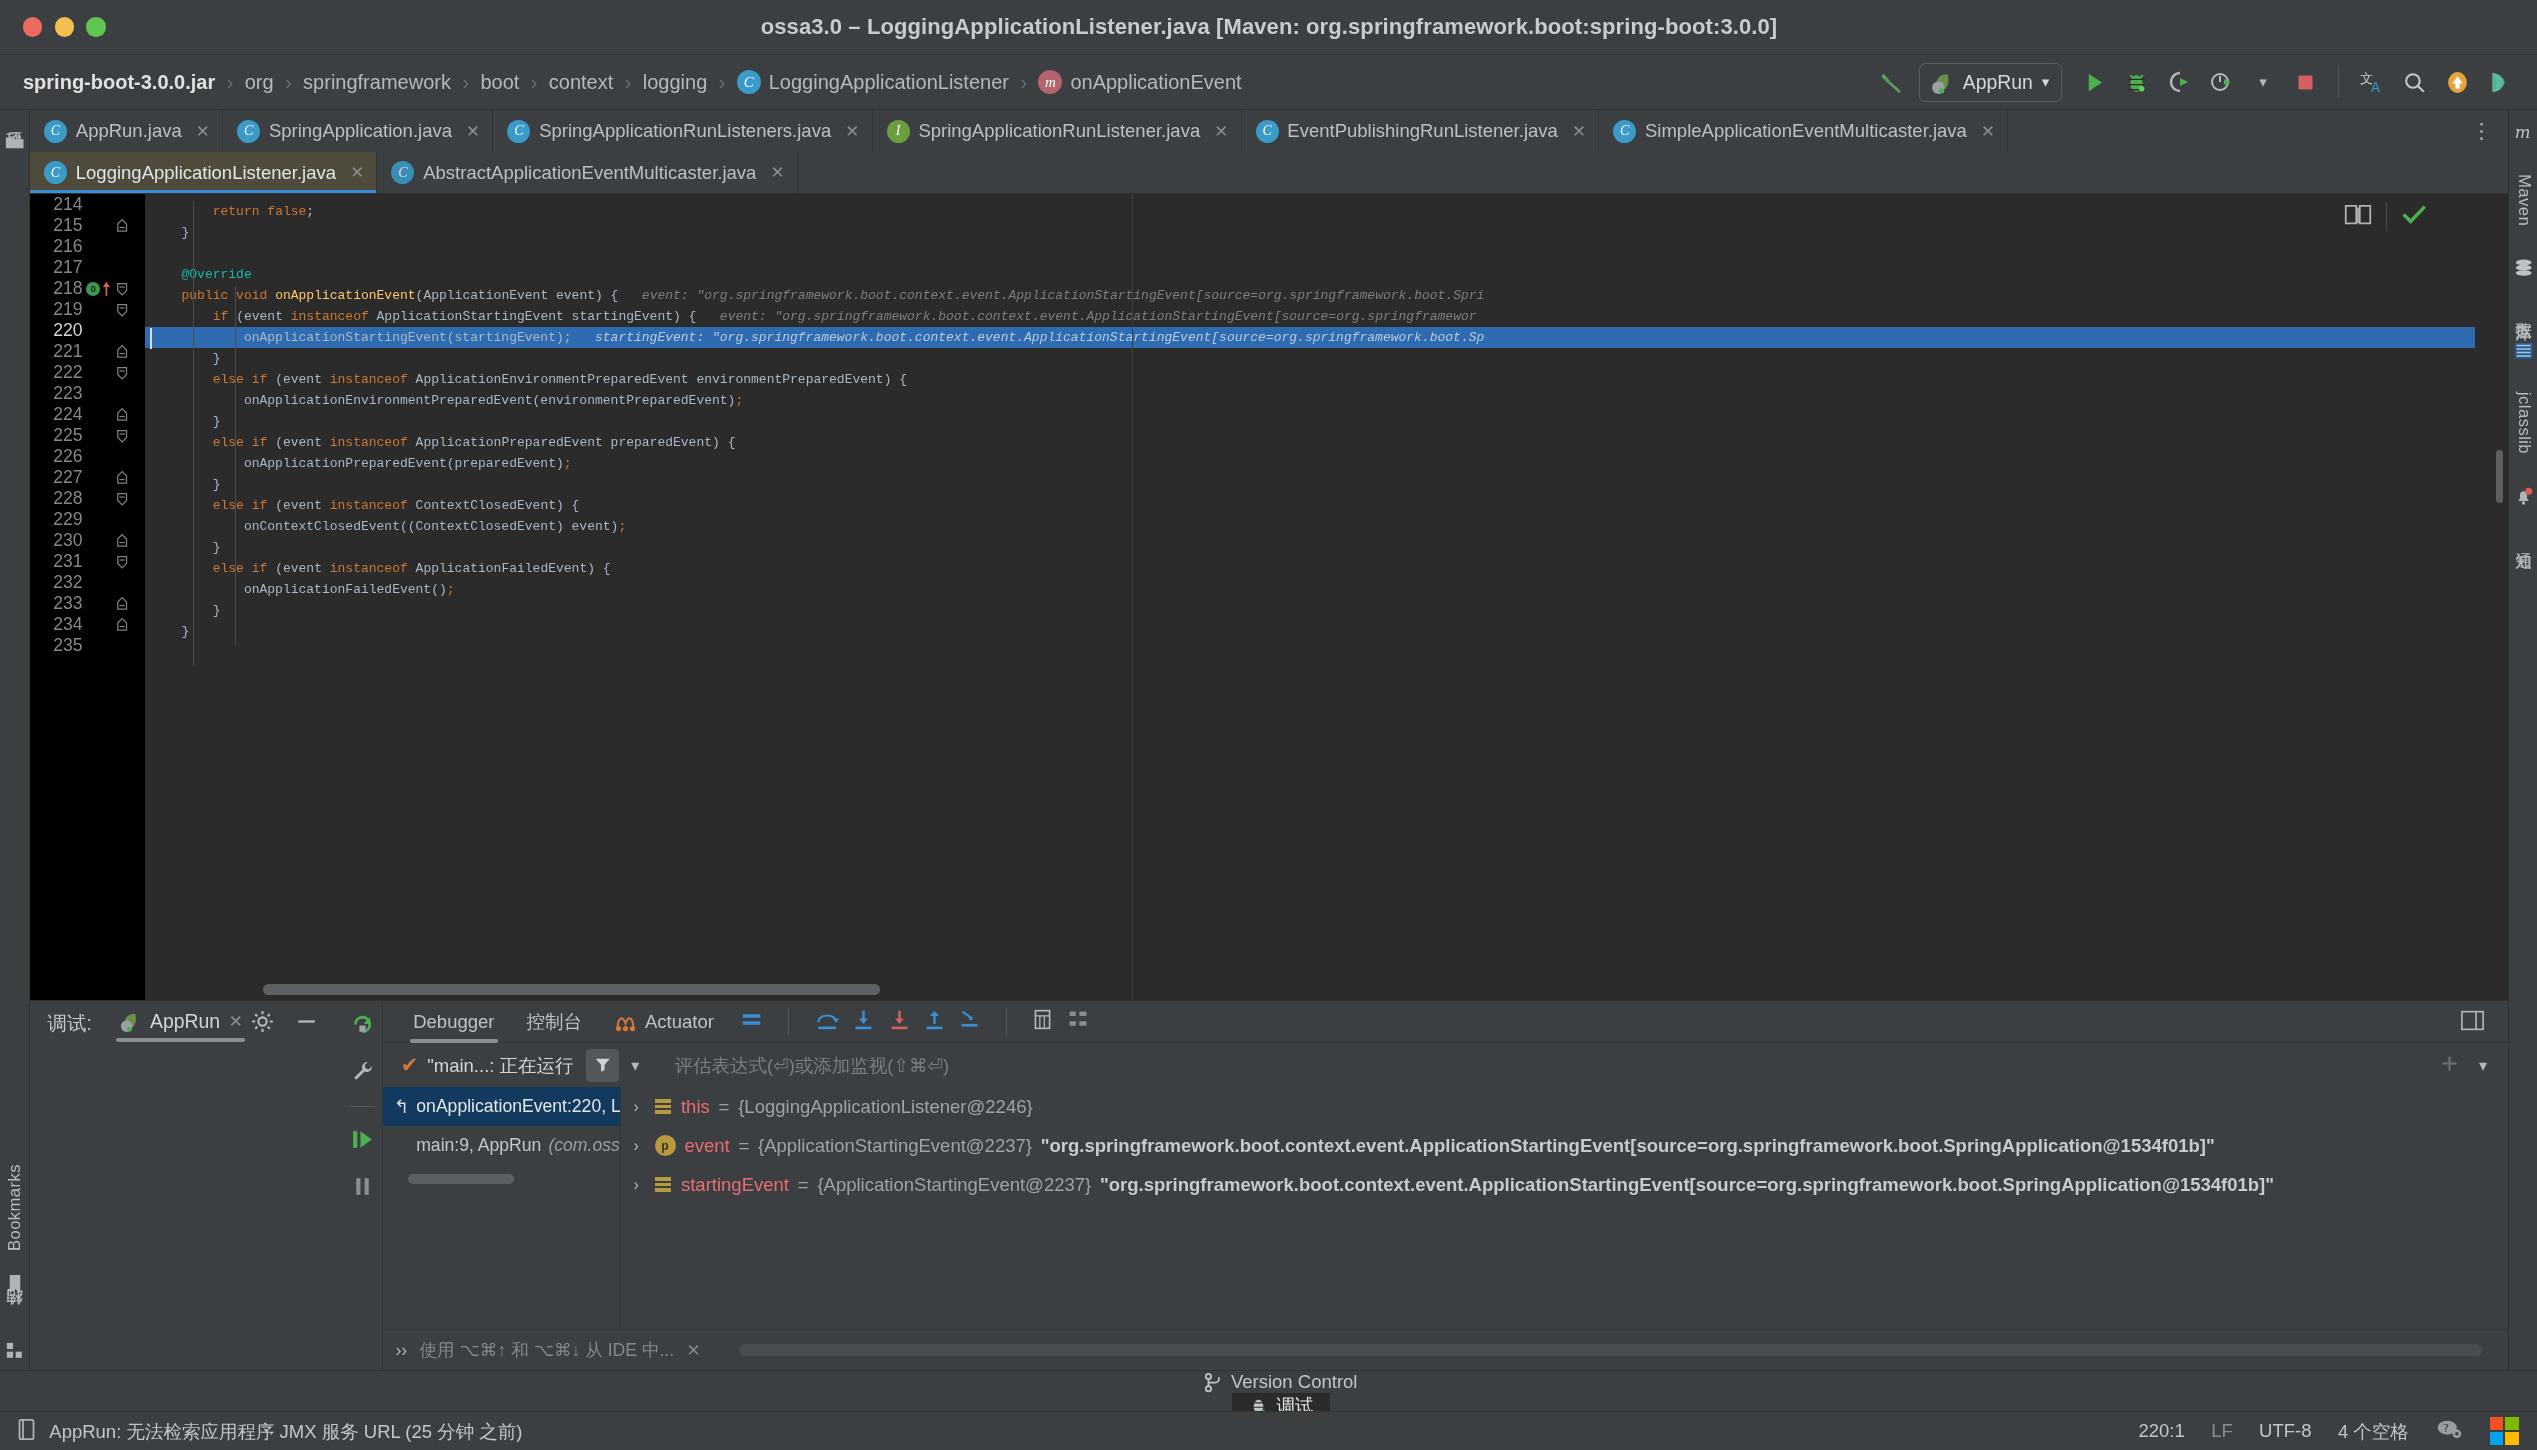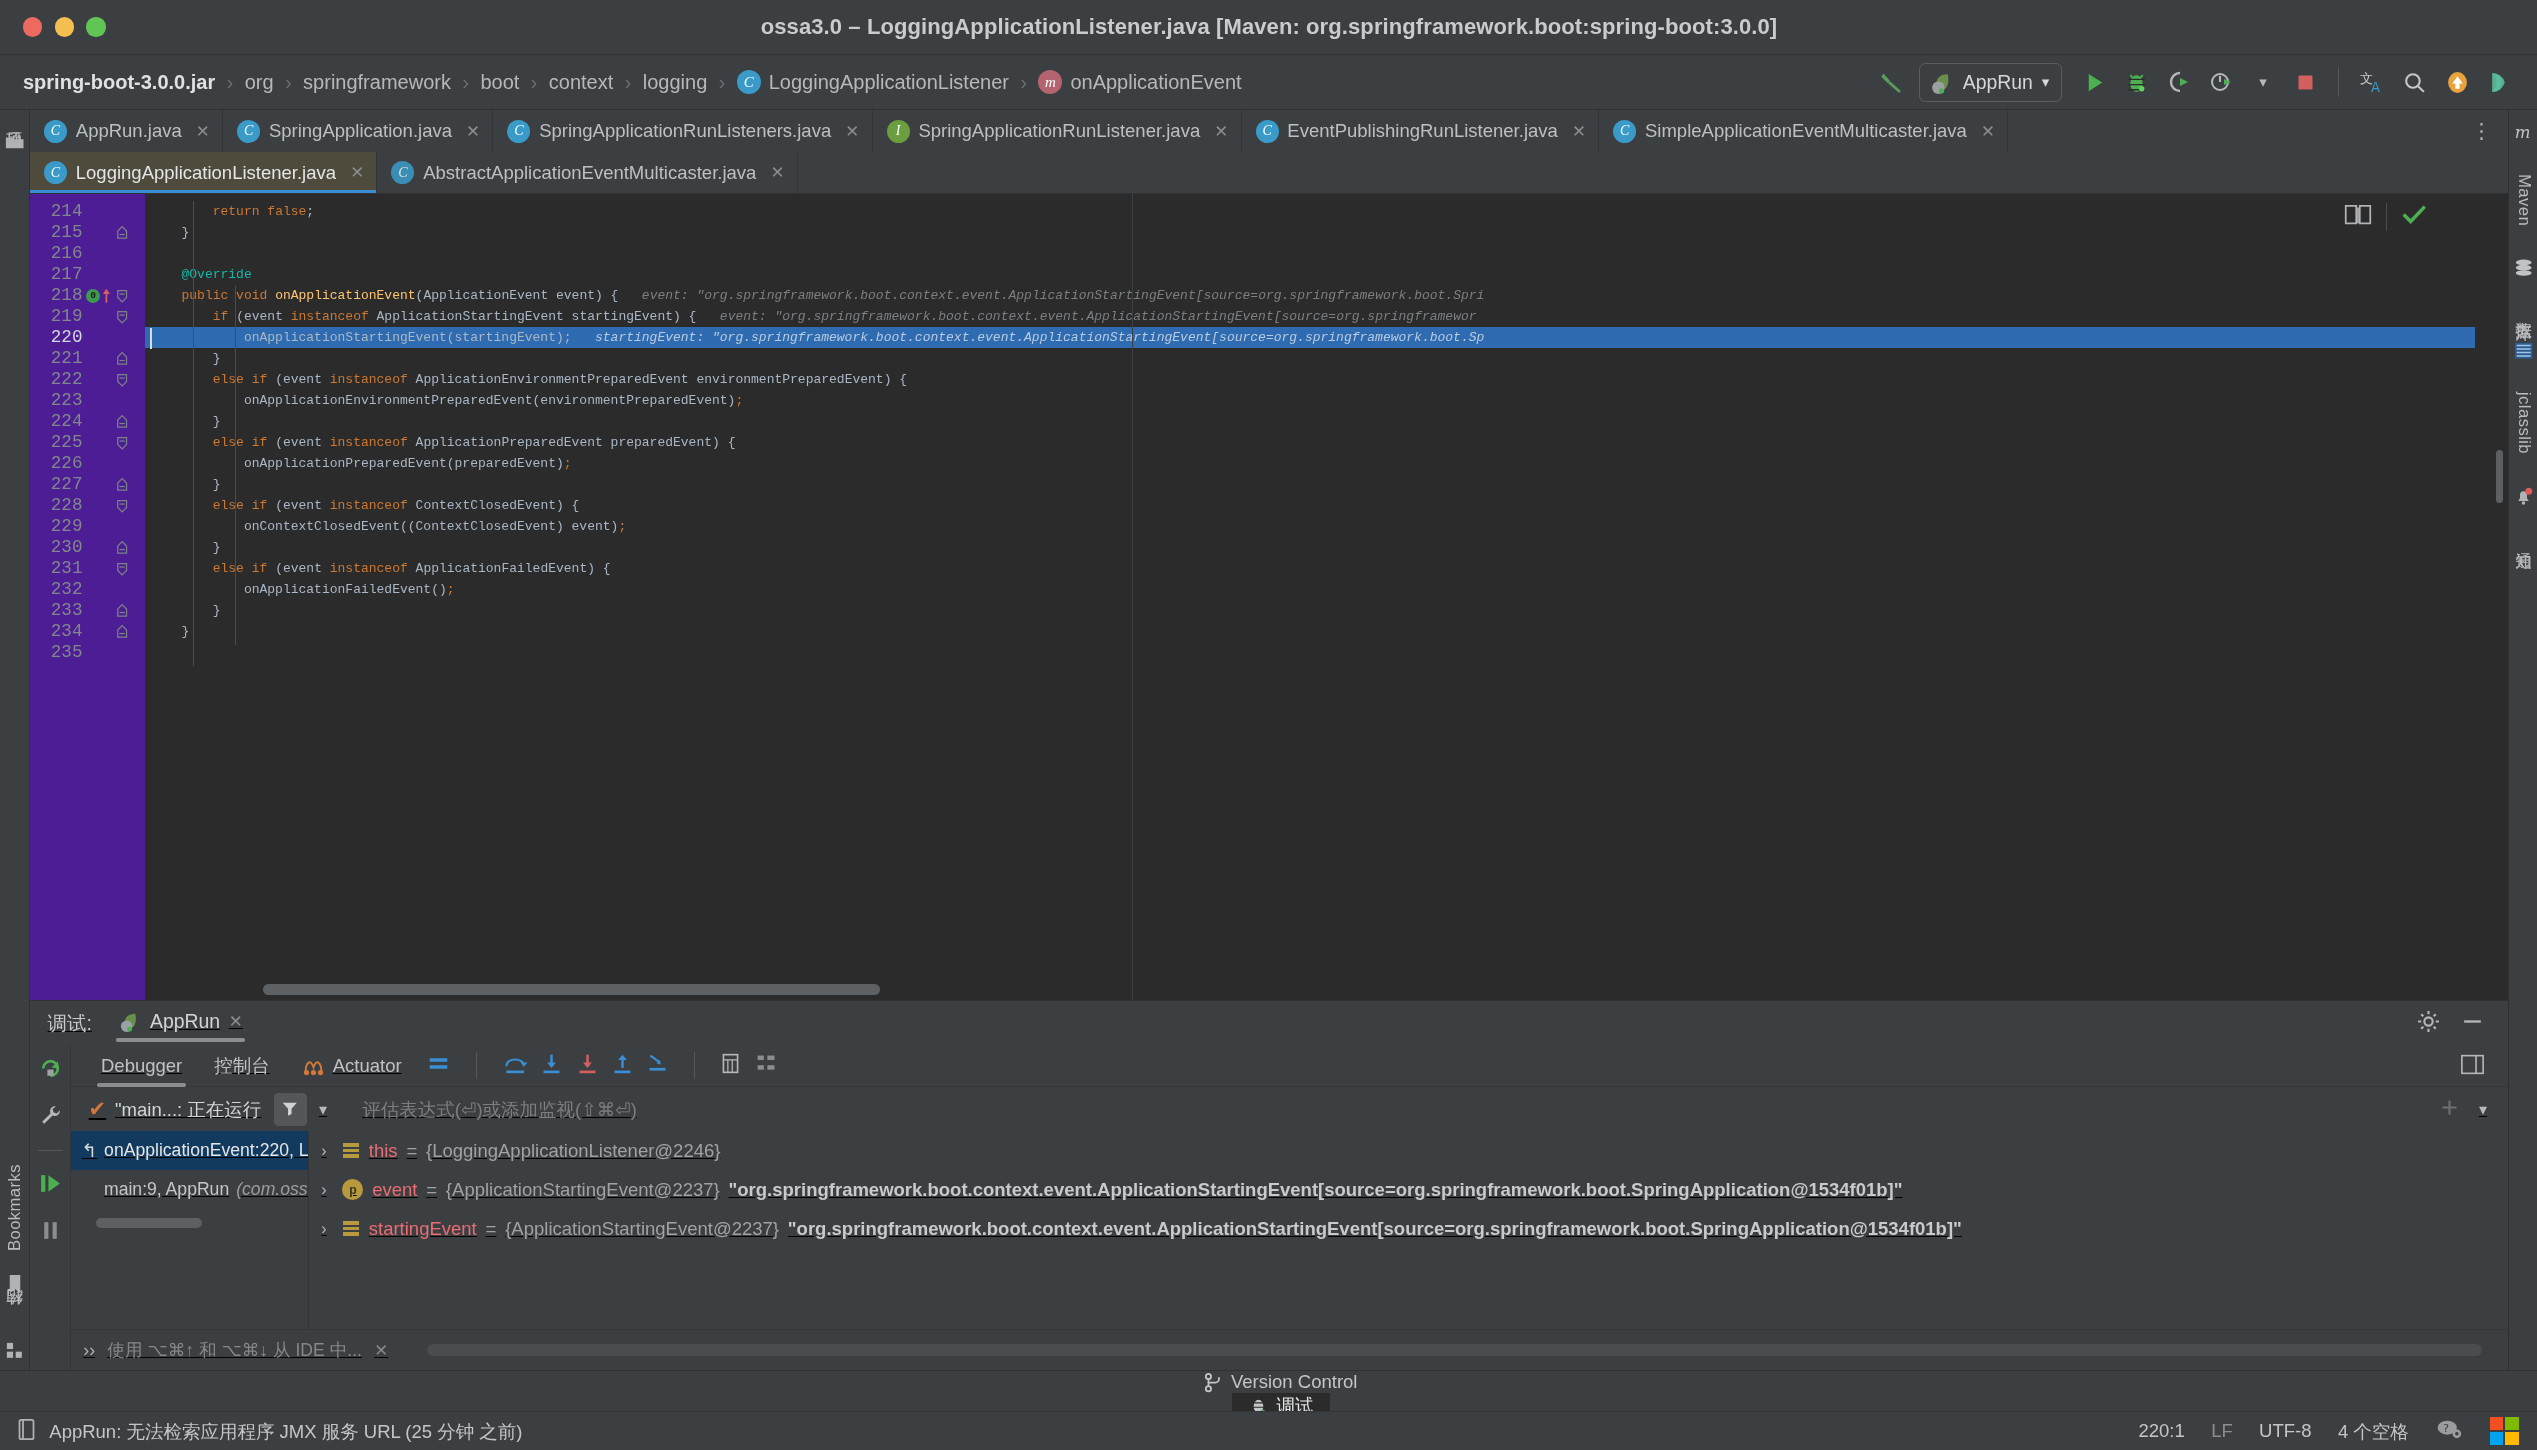--- a/index.html
+++ b/index.html
@@ -127,23 +127,23 @@
   .ti-i { background: #6a9e3f; }
   .ti-abs { background: #3a9bc9; opacity: .85; }
   .tabrow-more {
     margin-left: auto; display: flex; align-items: center;
     padding: 0 16px; color: #b0b3b5; font-size: 21px;
   }
 
   
   .editor-wrap { flex: 1; display: flex; min-height: 0; background: #2b2b2b; position: relative; }
   .gutter {
-    width: 115px; min-width: 115px; background: #4c1d95;
-    font-family: Liberation Mono, monospace; font-size: 17.6px;
-    color: #81878b; padding-top: 7px; user-select: none; position: relative;
+    width: 115px; min-width: 115px; background: #000000;
+    font-family: Liberation Sans, sans-serif; font-size: 17.6px;
+    color: #81878b; user-select: none; position: relative;
   }
   .gline {
     height: 21px; line-height: 21px; display: flex;
     align-items: center; position: relative;
   }
   .gnum { width: 56px; text-align: right; padding-right: 3.5px; }
   .gnum.cur { color: #d3d6d8; }
   .gmark { width: 25px; display: flex; align-items: center; justify-content: center; }
   .gfold { width: 23px; display: flex; align-items: center; justify-content: center; color: #7d8286; }
   .bp {
@@ -190,23 +190,22 @@
   }
   
   .hscroll {
     position: absolute; left: 118px; right: 39px; bottom: 5.3px; height: 10.6px;
   }
   .hscroll-thumb { height: 10.6px; border-radius: 5.3px; background: #5e6164; }
 
   
   .debug-window {
     height: 370px; min-height: 370px; background: #3c3f41;
-    display: flex; flex-direction: column;
+    display: flex; flex-direction: row;
     border-top: 0.9px solid #2f3133;
-    text-decoration: underline;
   }
   .dbg-header {
     height: 44px; display: flex; align-items: center;
     padding-left: 17.6px; position: relative;
   }
   .dbg-title { font-size: 19.4px; color: #c6c9cb; margin-right: 19.4px; }
   .dbg-runtab {
     display: flex; align-items: center; gap: 8.8px;
     font-size: 19.4px; color: #d2d5d6; padding: 5.3px 7px 8.8px 7px;
     position: relative;

